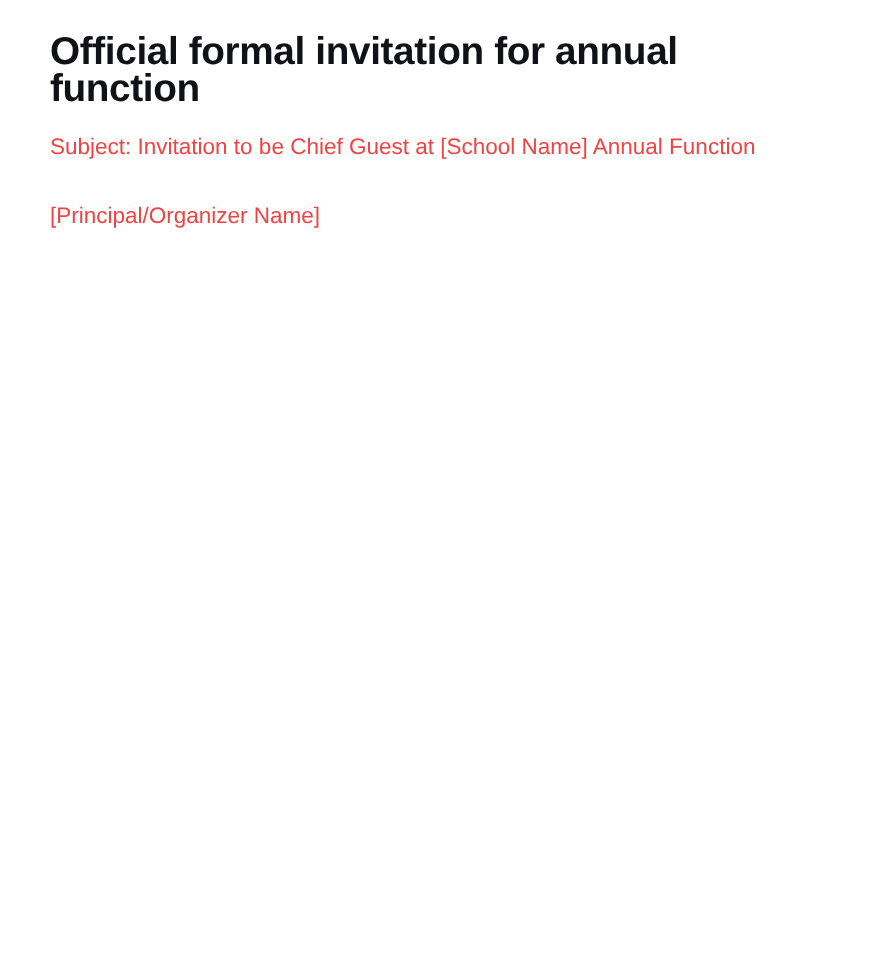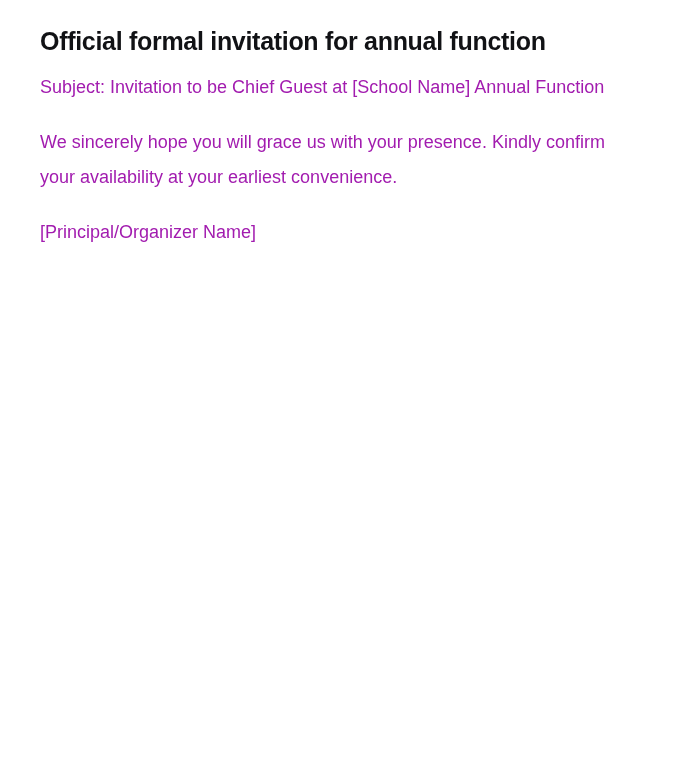--- a/index.html
+++ b/index.html
@@ -12,46 +12,45 @@
   }
   .page {
     box-sizing: border-box;
     width: 700px;
     min-height: 762px;
     padding: 26px 58px 40px 40px;
     background: #ffffff;
   }
   h1.doc-title {
     margin: 0 0 14px 0;
-    font-size: 25px;
+    font-size: 31px;
     line-height: 30px;
     font-weight: 700;
     letter-spacing: -0.3px;
     color: #111215;
   }
   p.doc-par {
     margin: 0 0 19px 0;
     max-width: 602px;
     font-size: 18px;
     line-height: 35.5px;
     font-weight: 400;
-    color: #a21caf;
+    color: #ef4444;
   }
   p.doc-par:last-child {
     margin-bottom: 0;
   }
 </style>
 </head>
 <body>
 
 <main class="page">
   <h1 class="doc-title">Official formal invitation for annual function</h1>
 
   <p class="doc-par">Subject: Invitation to be Chief Guest at [School Name] Annual Function</p>
 
 
 
 
-  <p class="doc-par">We sincerely hope you will grace us with your presence. Kindly confirm your availability at your earliest convenience.</p>
 
 
   <p class="doc-par">[Principal/Organizer Name]</p>
 </main>
 
 </body></html>

